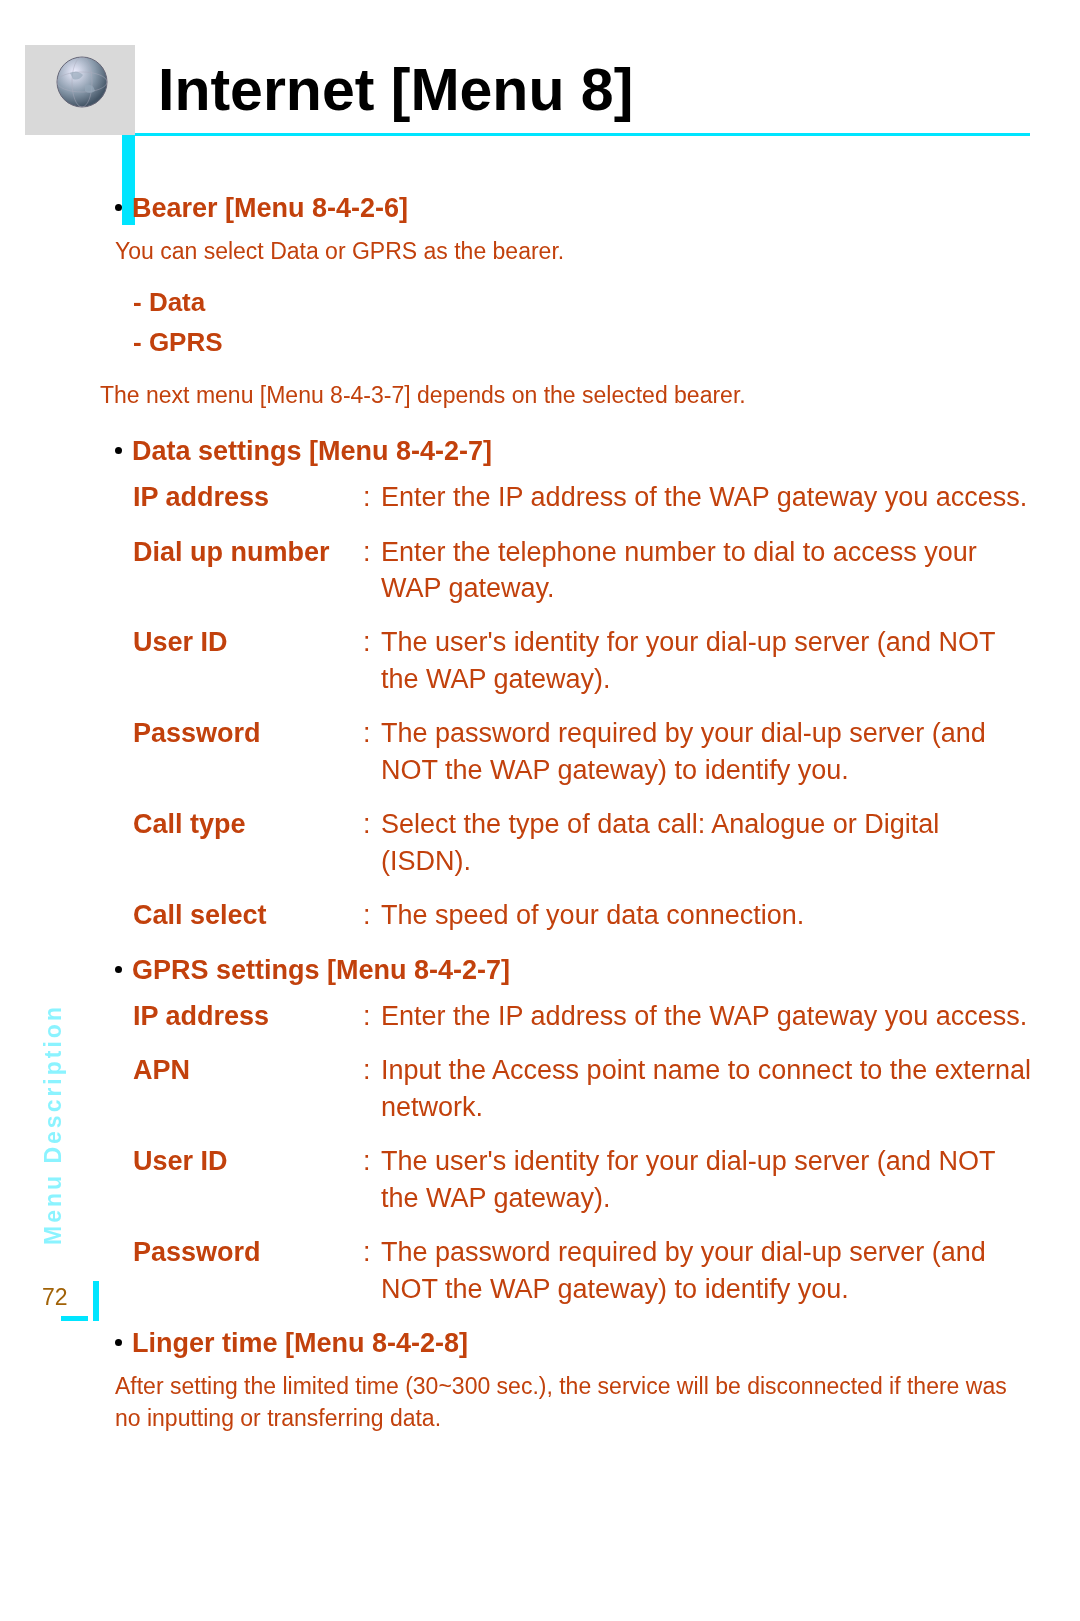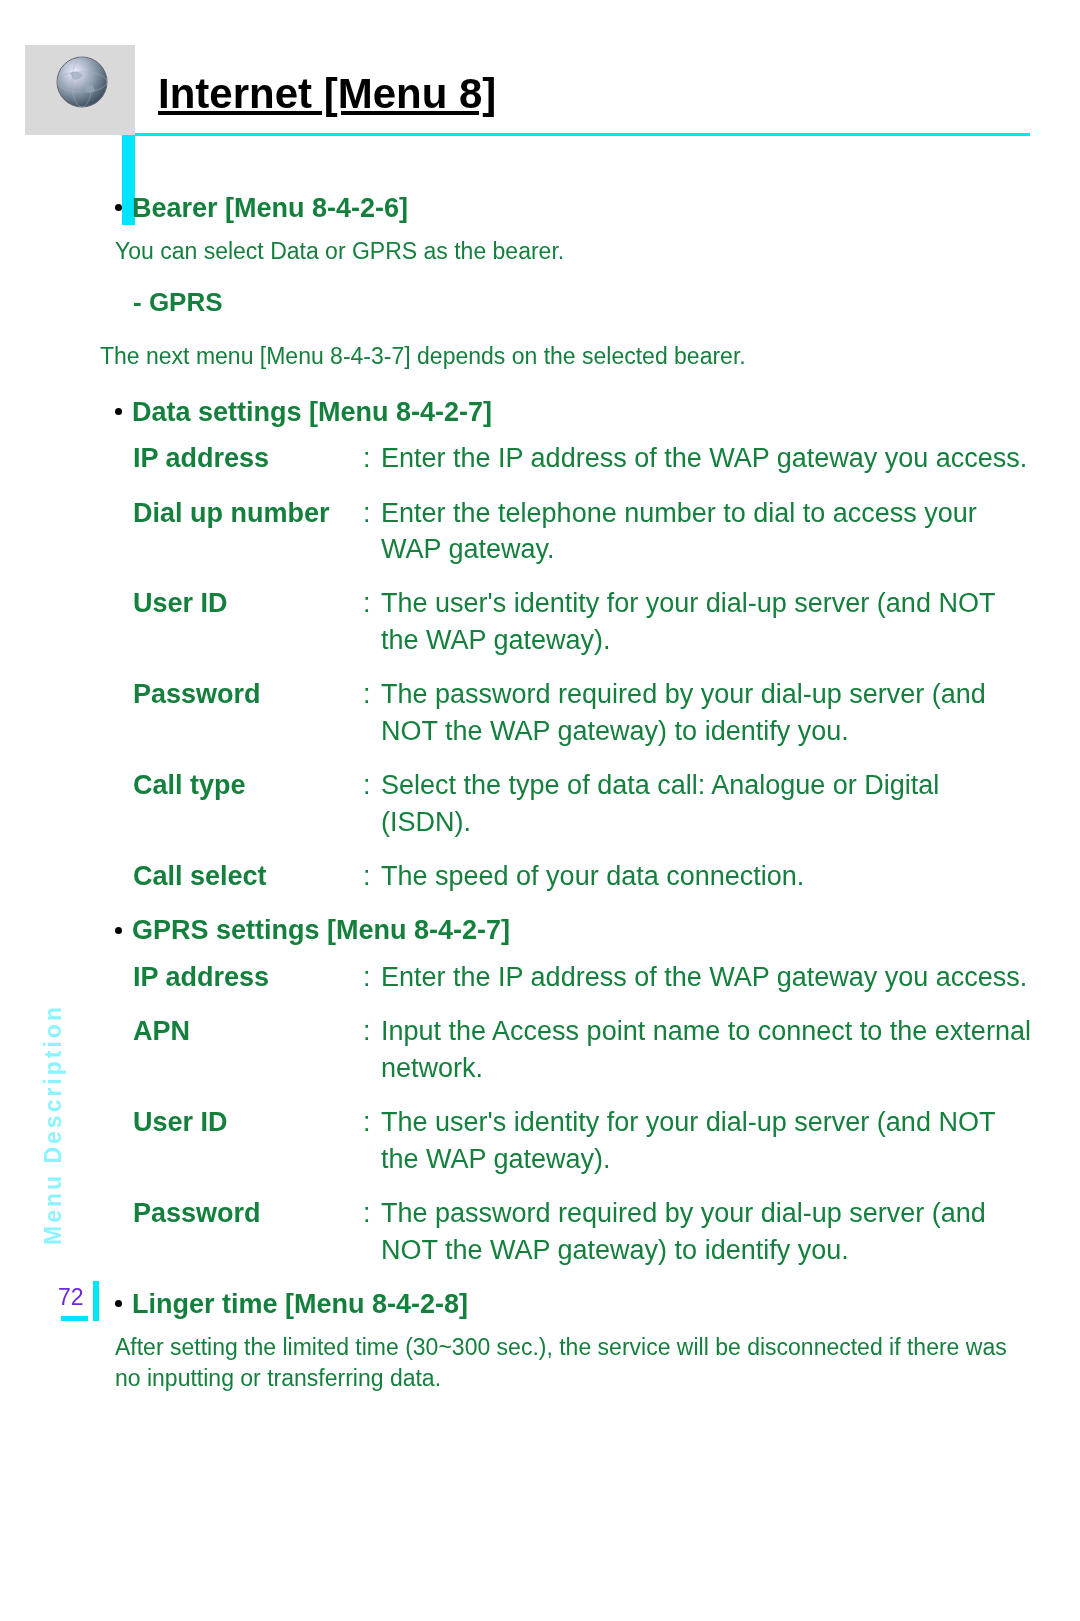--- a/index.html
+++ b/index.html
@@ -31,40 +31,39 @@
     position: absolute;
     left: 122px;
     top: 135px;
     width: 13px;
     height: 90px;
     background: #00e5ff;
   }
   .title {
     position: absolute;
     left: 158px;
-    top: 70px;
-    font-size: 42px;
+    top: 56px;
+    font-size: 59px;
     font-weight: bold;
     color: #000;
-    text-decoration: underline;
   }
   .cyan-hr {
     position: absolute;
     left: 135px;
     top: 133px;
     width: 895px;
     height: 3px;
     background: #00e5ff;
   }
   .content {
     position: absolute;
     left: 115px;
     top: 190px;
     width: 920px;
-    color: #15803d;
+    color: #c2410c;
     font-size: 27px;
     line-height: 1.35;
   }
   .bullet-head {
     font-weight: bold;
     font-size: 27px;
     margin-bottom: 10px;
   }
   .bullet-dot {
     display: inline-block;
@@ -137,24 +136,24 @@
   .footer-bar2 {
     position: absolute;
     left: 61px;
     bottom: 300px;
     width: 27px;
     height: 5px;
     background: #00e5ff;
   }
   .page-num {
     position: absolute;
-    left: 58px;
+    left: 42px;
     bottom: 310px;
     font-size: 23px;
-    color: #6d28d9;
+    color: #a16207;
   }
 </style>
 </head>
 <body>
 
 <div class="header-gray"></div>
 
 <div class="globe-icon">
   <svg viewBox="0 0 54 54">
     <defs>
@@ -175,20 +174,21 @@
 <div class="cyan-vert"></div>
 <div class="title">Internet [Menu 8]</div>
 <div class="cyan-hr"></div>
 
 <div class="content">
 
   <div class="section">
     <div class="bullet-head"><span class="bullet-dot"></span><span>Bearer [Menu 8-4-2-6]</span></div>
     <div class="body-text">You can select Data or GPRS as the bearer.</div>
     <div class="sub-list">
+      <div>- Data</div>
       <div>- GPRS</div>
     </div>
   </div>
 
   <div class="body-text" style="margin-left:-15px; margin-bottom:22px;">The next menu [Menu 8-4-3-7] depends on the selected bearer.</div>
 
   <div class="section">
     <div class="bullet-head"><span class="bullet-dot"></span><span>Data settings [Menu 8-4-2-7]</span></div>
     <div class="def-table">
       <div class="def-row">

